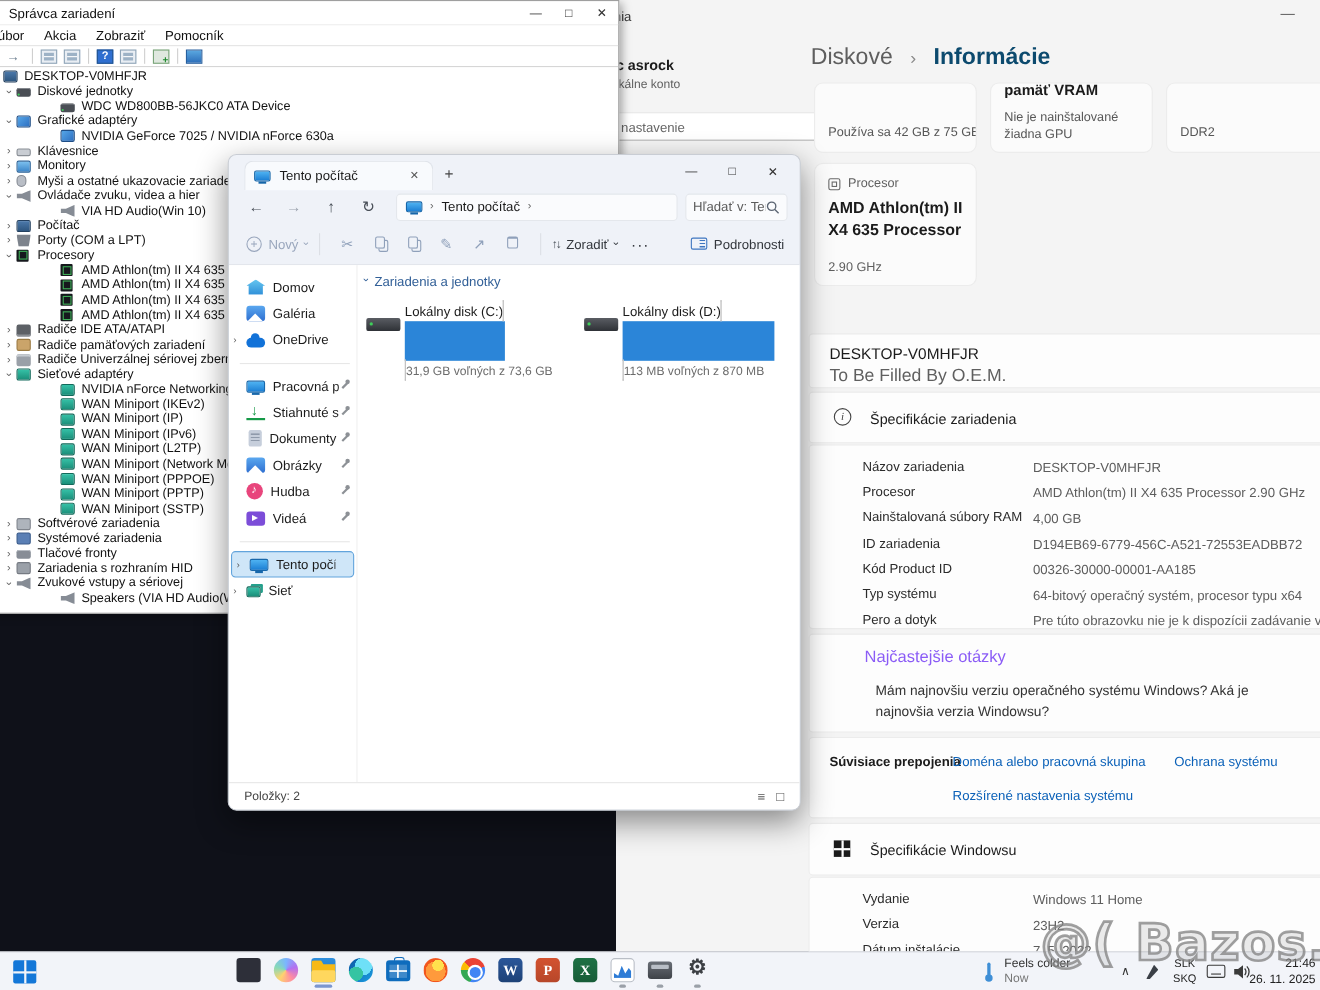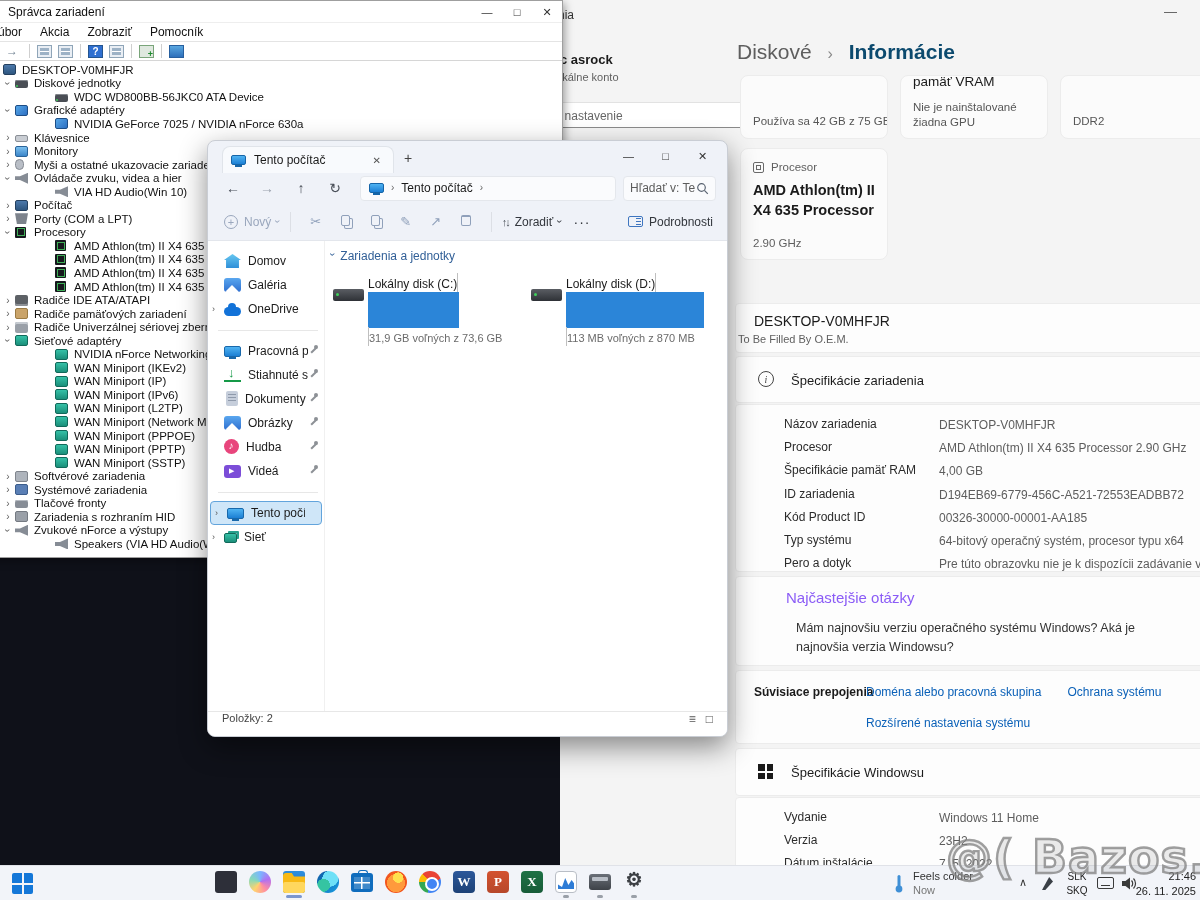--- a/index.html
+++ b/index.html
@@ -16,35 +16,35 @@
   .st-search span{position:absolute;left:12px;top:6px;font-size:12px;color:#666;white-space:nowrap}
   .st-search svg{position:absolute;right:10px;top:6px}
   .st-header{position:absolute;left:177px;top:40px;font-size:21px;white-space:nowrap}
   .st-header .crumb-sec{color:#5e5e5e}
   .st-header .crumb-sep{color:#8a8a8a;margin:0 10px;font-size:16px}
   .st-header .crumb-page{color:#0c4a6e;font-weight:bold}
   .card{position:absolute;background:#fbfbfb;border:1px solid #ececec;border-radius:8px;overflow:hidden}
   .card.c1{left:180px;top:75px;width:148px;height:64px}
   .card.c2{left:340px;top:75px;width:148px;height:64px}
   .card.c3{left:500px;top:75px;width:148px;height:64px}
-  .card .c-title{position:absolute;left:12px;top:-2px;font-size:13.5px;font-weight:normal;color:#1b1b1b;white-space:nowrap}
+  .card .c-title{position:absolute;left:12px;top:-2px;font-size:13.5px;font-weight:bold;color:#1b1b1b;white-space:nowrap}
   .card .c-line{position:absolute;left:12px;font-size:11.5px;color:#565656;line-height:1.3;width:128px}
   .c1 .c-line{bottom:9px;white-space:nowrap}
   .c2 .c-line{top:24px}
   .c3 .c-line{bottom:9px}
   .proc-card{position:absolute;left:180px;top:148px;width:148px;height:112px;background:#fbfbfb;border:1px solid #ececec;border-radius:8px}
   .proc-head{position:absolute;left:12px;top:12px;display:flex;align-items:center;font-size:11.5px;color:#5f5f5f}
   .cpu-glyph{width:11px;height:11px;border:1.4px solid #6a6a6a;border-radius:2px;margin-right:7px;position:relative}
   .cpu-glyph::after{content:"";position:absolute;inset:2px;border:1px solid #6a6a6a}
   .proc-name{position:absolute;left:12px;top:32px;width:126px;font-size:14.5px;font-weight:bold;line-height:1.35;color:#1b1b1b}
   .proc-speed{position:absolute;left:12px;bottom:10px;font-size:11.5px;color:#5f5f5f}
   .band{position:absolute;left:175px;width:650px;background:#fdfdfd;border:1px solid #ececec;border-radius:4px}
   .b-host{top:303px;height:50px}
   .host-name{position:absolute;left:18px;top:9px;font-size:14px;color:#1b1b1b}
-  .host-sub{position:absolute;left:2px;top:29px;font-size:11px;color:#5f5f5f}
+  .host-sub{position:absolute;left:18px;top:29px;font-size:16px;color:#5f5f5f}
   .b-devhead{top:356px;height:47px}
   .info-glyph{position:absolute;left:22px;top:14px;width:16px;height:16px;border:1.3px solid #444;border-radius:50%;font-size:10px;line-height:15px;text-align:center;color:#444;font-family:"Liberation Serif",serif;font-style:italic}
   .sect-title{position:absolute;left:55px;top:16px;font-size:13px;color:#1b1b1b}
   .b-specs{top:404px;height:168px}
   .spec-grid{position:absolute;left:48px;top:12px;display:grid;grid-template-columns:155px auto;row-gap:7px;font-size:12px}
   .spec-grid .sl{color:#2b2b2b}
   .spec-grid .sv{color:#5d5d5d;max-width:420px;line-height:1.35}
   .b-faq{top:576px;height:90px}
   .faq-title{position:absolute;left:50px;top:12px;font-size:15px;color:#8b5cf6}
   .faq-q{position:absolute;left:60px;top:42px;width:390px;font-size:12.5px;color:#333;line-height:1.5}
@@ -175,21 +175,21 @@
   .tiles{display:flex;margin-top:10px}
   .tile{width:196px;display:flex;margin-right:2px}
   .drv{width:37px;height:30px;position:relative;flex:none}
   .drv .body{position:absolute;left:2px;bottom:2px;width:31px;height:12px;background:linear-gradient(#5a5d63,#2e3136);border-radius:2px}
   .drv .body::after{content:"";position:absolute;left:3px;top:4px;width:3px;height:3px;background:#3fcf5a;border-radius:50%}
   .tile-info{flex:1;padding-top:1px}
   .tile-name{font-size:12px;color:#1b1b1b;white-space:nowrap}
   .tile-bar{margin-top:4px;width:148px;height:11px;background:#e8e8e8;border:1px solid #bfbfbf}
   .tile-fill{height:100%;background:#2b85d8}
   .tile-free{margin-top:15px;font-size:11px;color:#6b6b6b;white-space:nowrap}
-  .fx-status{position:absolute;left:0;right:0;bottom:0;height:25px;background:#fff;border-top:1px solid #e7e7e7;display:flex;font-size:11px;color:#444;padding:0 14px}
+  .fx-status{position:absolute;left:0;right:0;bottom:0;height:25px;background:#fff;border-top:1px solid #e7e7e7;display:flex;align-items:center;font-size:11px;color:#444;padding:0 14px}
   .fx-status .views{margin-left:auto;display:flex;gap:10px;font-size:12px;color:#555}
 
   
   .taskbar{position:absolute;left:0;right:0;bottom:0;height:35px;background:#f2f4f9;border-top:1px solid #e0e2e8;z-index:40}
   .tb-start{position:absolute;left:12px;top:7px;width:21px;height:21px;background:#1477d8;border-radius:2px}
   .tb-start::after{content:"";position:absolute;inset:0;background:
      linear-gradient(#f2f4f9,#f2f4f9) 50% 0/2px 100% no-repeat,
      linear-gradient(#f2f4f9,#f2f4f9) 0 50%/100% 2px no-repeat}
   .tb-search{position:absolute;left:46px;top:4px;width:162px;height:27px;background:#fff;border:1px solid #dcdfe6;border-radius:14px;display:flex;align-items:center;padding:0 10px;font-size:12px;color:#444}
   .tb-search svg{margin-right:8px}
@@ -294,21 +294,21 @@
 
   <div class="band b-specs">
     <div class="spec-grid">
 
         <div class="sl">Názov zariadenia</div>
         <div class="sv">DESKTOP-V0MHFJR</div>
 
         <div class="sl">Procesor</div>
         <div class="sv">AMD Athlon(tm) II X4 635 Processor   2.90 GHz</div>
 
-        <div class="sl">Špecifikácie pamäť RAM</div>
+        <div class="sl">Nainštalovaná súbory RAM</div>
         <div class="sv">4,00 GB</div>
 
         <div class="sl">ID zariadenia</div>
         <div class="sv">D194EB69-6779-456C-A521-72553EADBB72</div>
 
         <div class="sl">Kód Product ID</div>
         <div class="sv">00326-30000-00001-AA185</div>
 
         <div class="sl">Typ systému</div>
         <div class="sv">64-bitový operačný systém, procesor typu x64</div>
@@ -589,21 +589,21 @@
 
       <div class="trow lvl1">
         <span class="exp" data-exp="closed"></span>
         <span class="ticon" data-icon="hid-icon"></span>
         <span class="tlabel">Zariadenia s rozhraním HID</span>
       </div>
 
       <div class="trow lvl1">
         <span class="exp" data-exp="open"></span>
         <span class="ticon" data-icon="sound-icon"></span>
-        <span class="tlabel">Zvukové nForce a výstupy</span>
+        <span class="tlabel">Zvukové vstupy a sériovej</span>
       </div>
 
       <div class="trow lvl2">
 
         <span class="ticon" data-icon="sound-icon"></span>
         <span class="tlabel">Speakers (VIA HD Audio(Win 10))</span>
       </div>
 
   </div>
 </div>

